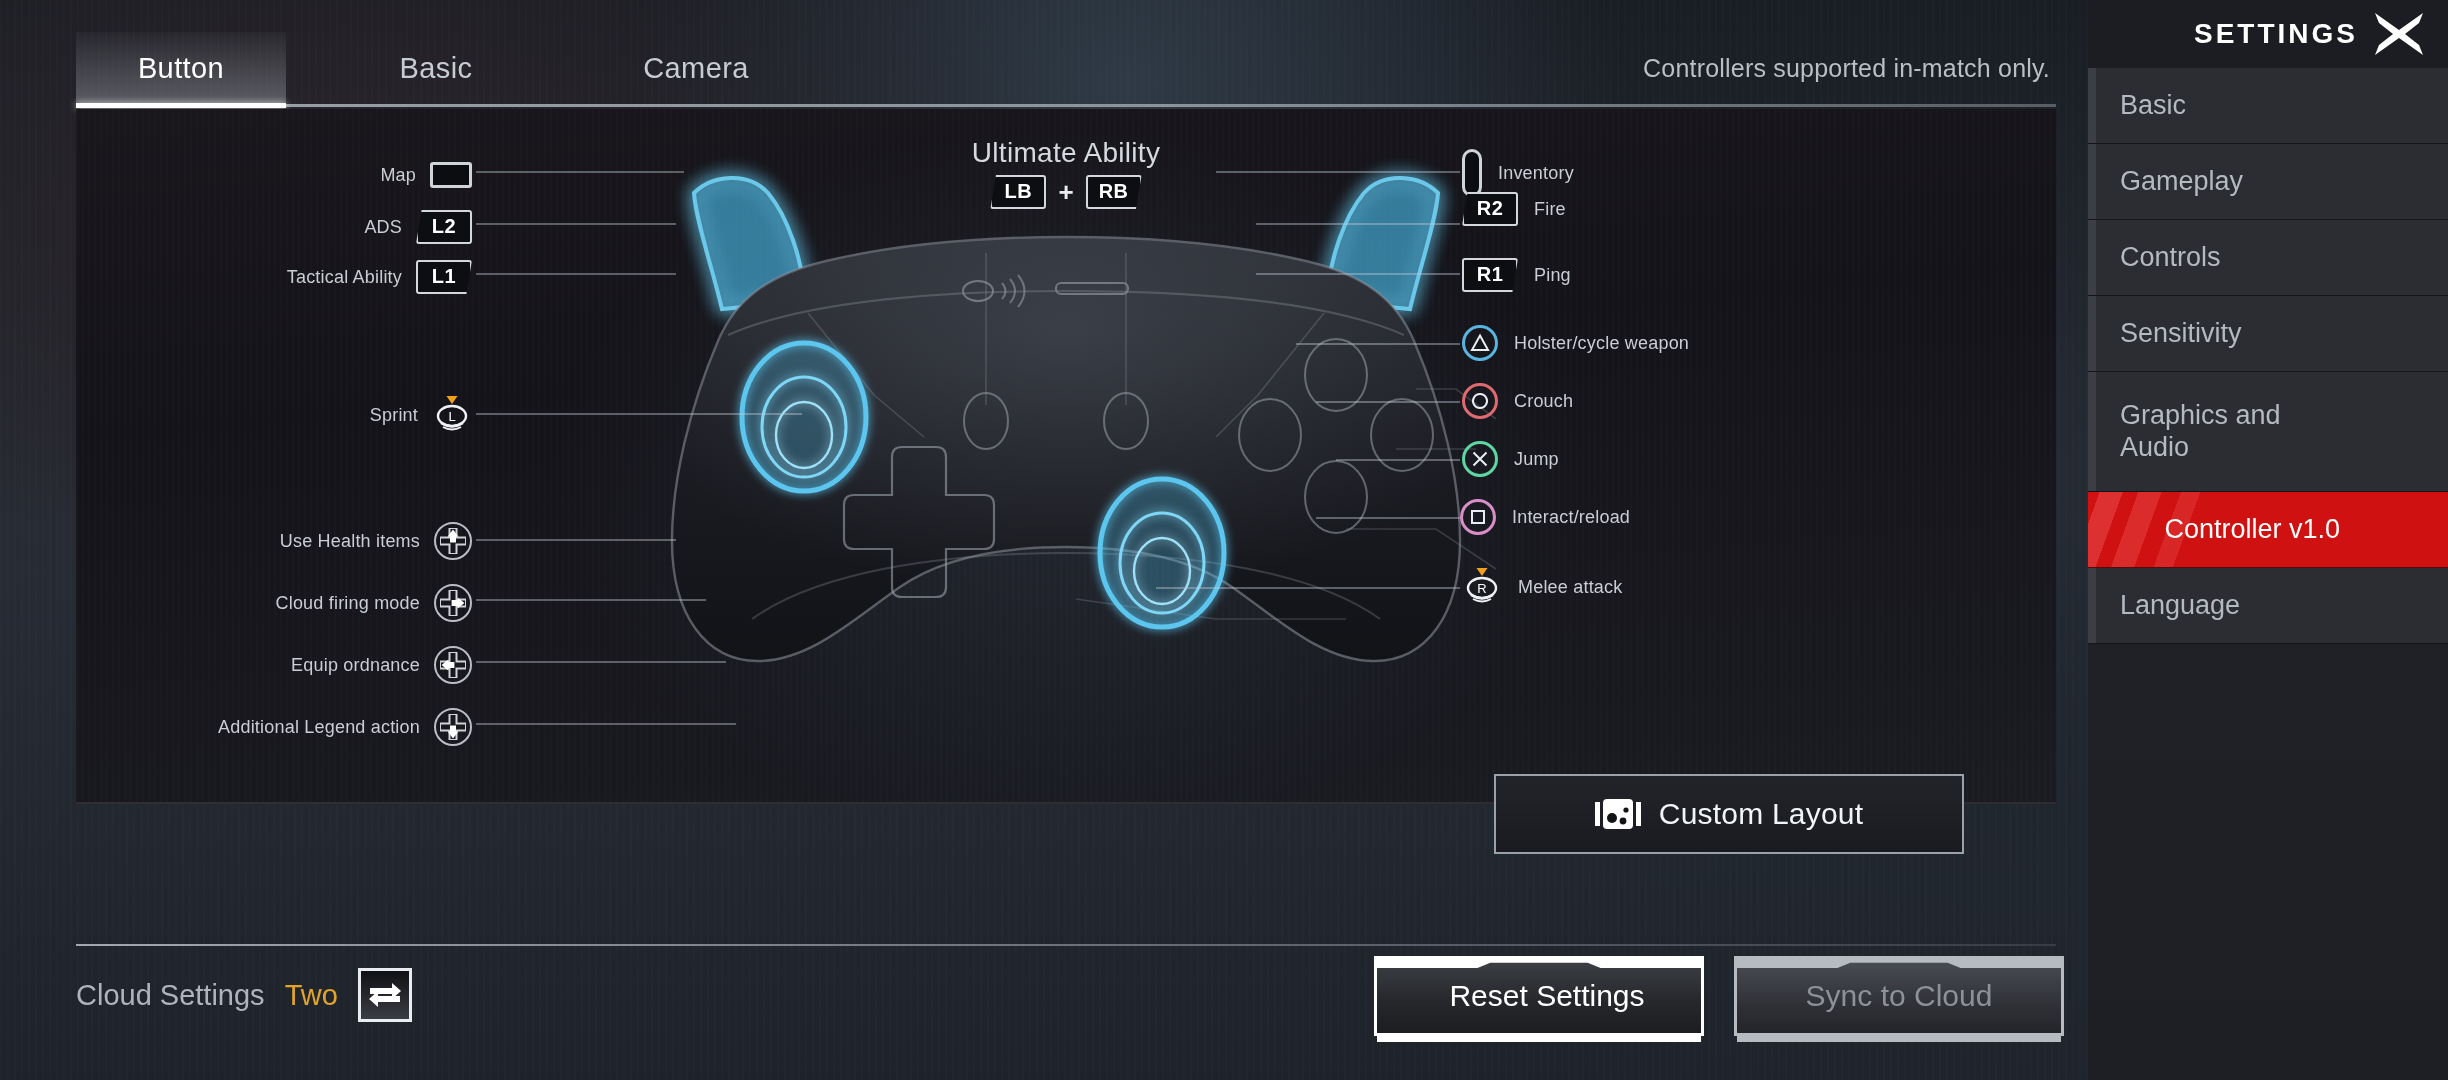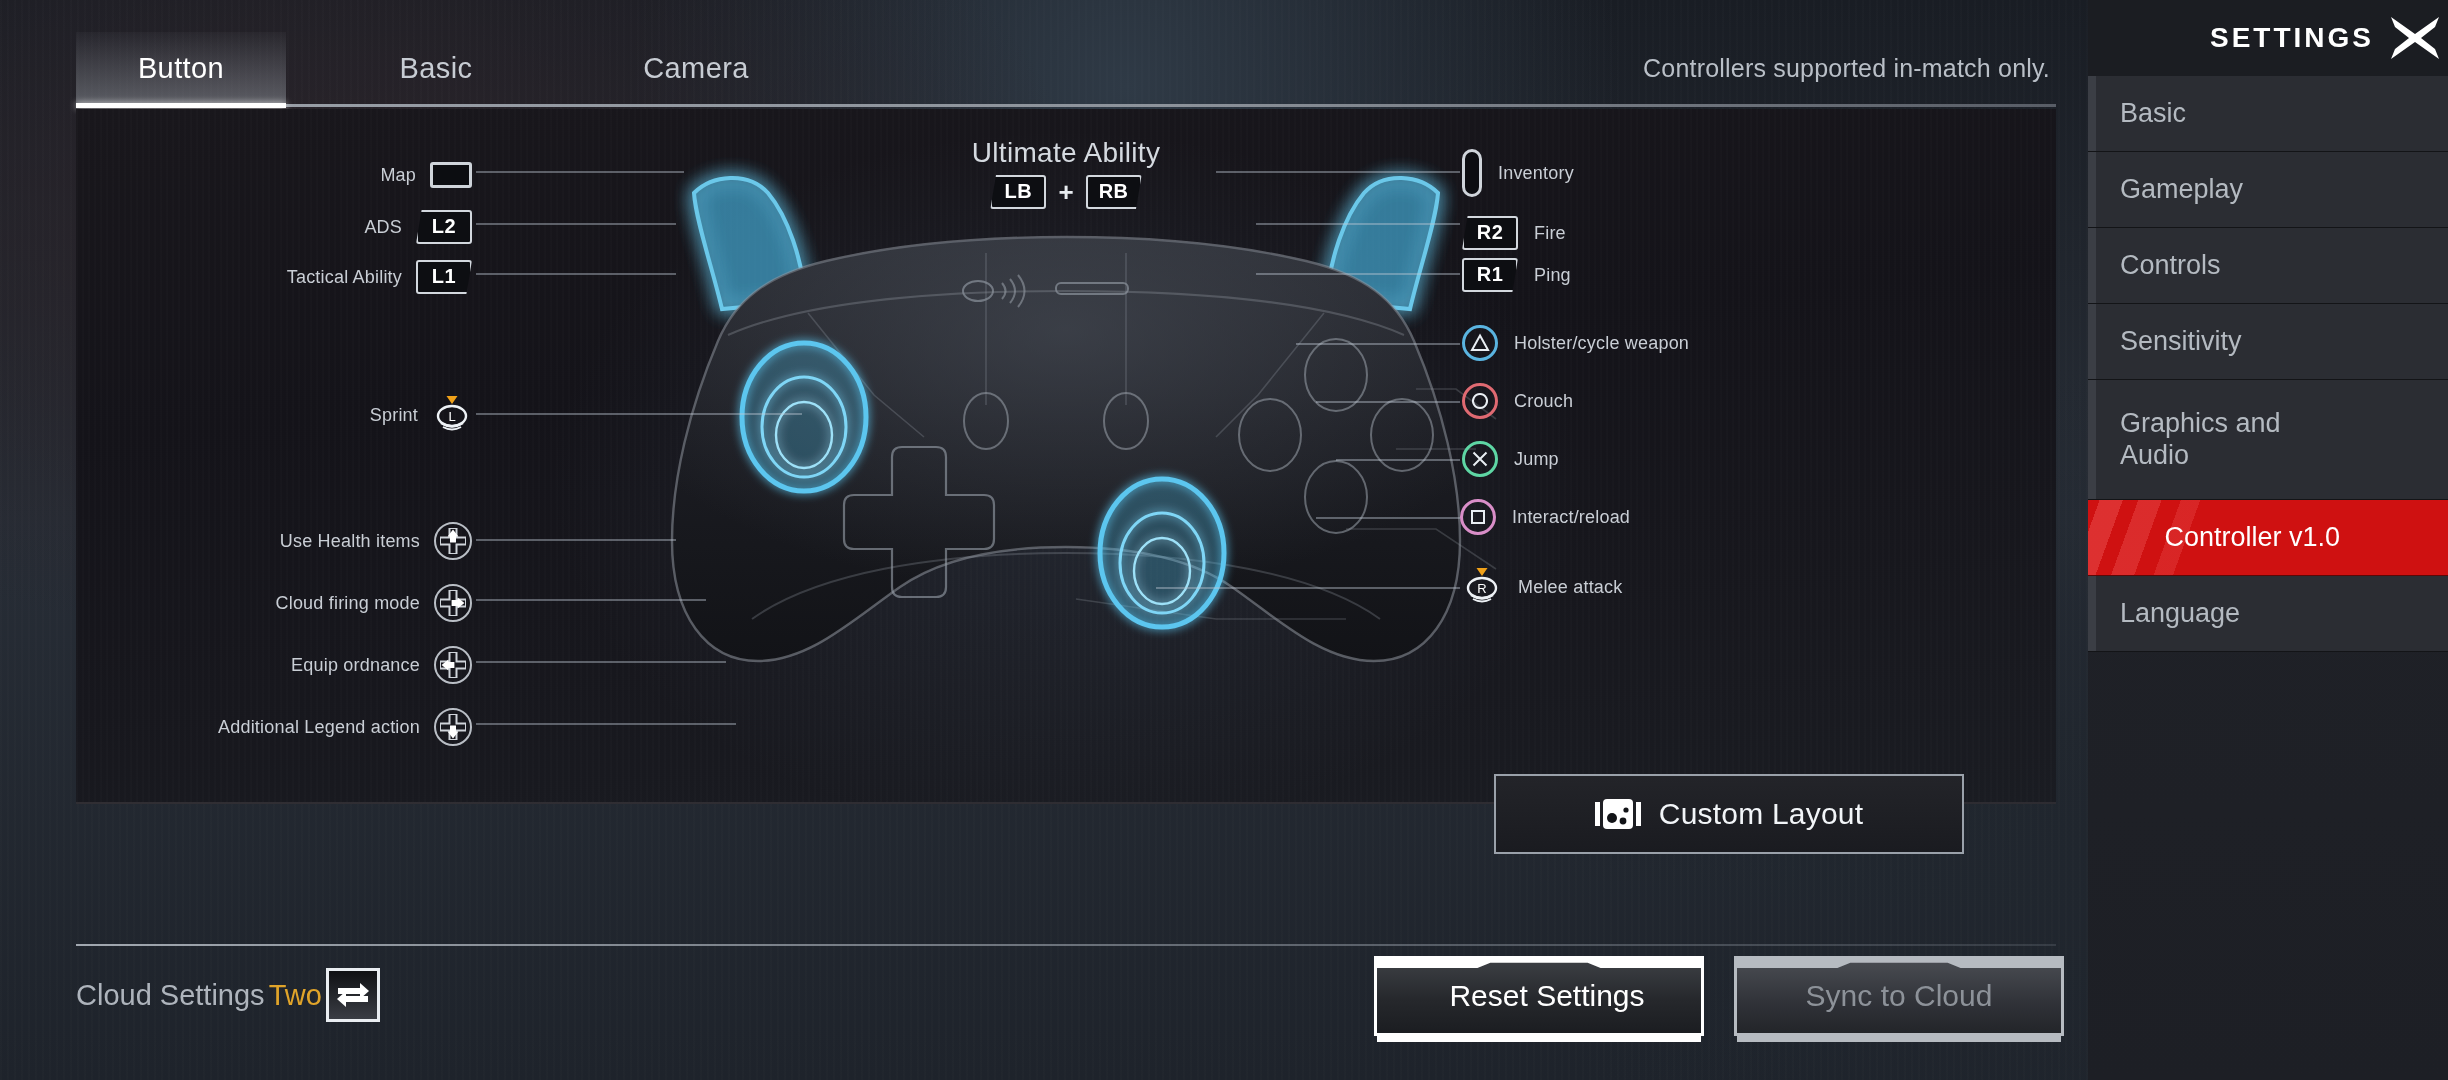--- a/index.html
+++ b/index.html
@@ -90,21 +90,21 @@
   
   #custom{ position:absolute; left:1418px; top:742px; width:470px; height:80px;
     border:2px solid #9aa1aa; background:linear-gradient(180deg,#232429 0%,#1a1b20 100%);
     display:flex; align-items:center; justify-content:center; gap:18px; z-index:6; cursor:pointer; }
   #custom .txt{ font-size:30px; color:#f2f5f8; letter-spacing:.2px; }
 
   
   #divider{ position:absolute; left:76px; top:944px; width:1980px; height:2px;
     background:linear-gradient(90deg, rgba(205,212,220,.75) 0%, rgba(150,158,168,.45) 70%, rgba(120,128,138,.25) 100%);
     z-index:2; }
-  #cloud{ position:absolute; left:76px; top:968px; display:flex; align-items:center; gap:4px; z-index:3; }
+  #cloud{ position:absolute; left:76px; top:968px; display:flex; align-items:center; gap:20px; z-index:3; }
   #cloud .cl{ font-size:29px; color:#aeb4bc; }
   #cloud .cv{ font-size:29px; color:#e0a42a; }
   .swapbtn{ width:54px; height:54px; border:3px solid #e9edf1;
     background:linear-gradient(180deg,#101114 0%,#3a3d44 100%);
     display:flex; align-items:center; justify-content:center; cursor:pointer; }
 
   .fbtn{ position:absolute; top:956px; width:330px; height:80px; z-index:3; cursor:pointer;
     display:flex; align-items:center; justify-content:center; font-size:30px; }
   .fbtn .notch{ position:absolute; left:0; right:0; top:0; height:9px; }
   .fbtn.primary{ left:1374px; border:3px solid #ffffff;
@@ -114,22 +114,22 @@
   .fbtn.primary:after{ content:""; position:absolute; left:0; right:0; bottom:-9px; height:9px; background:#ffffff; }
   .fbtn.disabled{ left:1734px; border:3px solid #b6bbc1;
     background:linear-gradient(180deg,#4a4d53 0%,#303238 60%,#232529 100%); color:#8d9299; }
   .fbtn.disabled .notch{ background:#b6bbc1;
     clip-path:polygon(0 0,100% 0,100% 100%,69% 100%,65% 42%,35% 42%,31% 100%,0 100%); }
   .fbtn.disabled:after{ content:""; position:absolute; left:0; right:0; bottom:-9px; height:9px; background:#b6bbc1; }
 
   
   #sidebar{ position:absolute; right:0; top:0; width:360px; height:1080px; z-index:9;
     background:linear-gradient(180deg,#212329 0%,#1d1f25 100%); }
-  #sb-head{ position:relative; height:76px; display:flex; align-items:center; justify-content:flex-end;
-            padding-right:6px; gap:14px; background:#1b1d22; }
+  #sb-head{ position:relative; height:68px; display:flex; align-items:center; justify-content:flex-end;
+            padding-right:22px; gap:14px; background:#1b1d22; }
   #sb-head .t{ font-size:28px; font-weight:bold; letter-spacing:3px; color:#ffffff; }
   #sb-underline{ position:absolute; left:10px; right:0; top:76px; height:3px;
     background:linear-gradient(90deg,rgba(210,216,224,.25) 0%,#d7dce2 18%,#eef1f4 100%); }
   .sbitem{ position:relative; height:76px; display:flex; align-items:center; padding-left:32px;
     font-size:27px; color:#b4bac1; border-bottom:1px solid rgba(0,0,0,.55);
     background:#2b2d33; cursor:pointer; overflow:hidden; }
   .sbitem .sbtxt{ position:relative; z-index:2; line-height:1.18; }
   .sbitem:before{ content:""; position:absolute; left:0; top:0; bottom:0; width:8px; background:#3b3e45; }
   .sbitem.tall{ height:120px; }
   .sbitem.active{ color:#ffffff; background:#cf1111; }
@@ -361,21 +361,21 @@
               </svg>
             </div>
           </span>
         </div>
         <div class="row right" style="left: 1386px; top: 44px; height: 40px;">
           <span class="gi">
             <div class="pillbtn"></div>
           </span>
           <div class="lbl">Inventory</div>
         </div>
-        <div class="row right" style="left: 1386px; top: 104px; height: 40px;">
+        <div class="row right" style="left: 1386px; top: 80px; height: 40px;">
           <span class="gi">
             <div class="trap l">
               <span>R2</span>
             </div>
           </span>
           <div class="lbl">Fire</div>
         </div>
         <div class="row right" style="left: 1386px; top: 146px; height: 40px;">
           <span class="gi">
             <div class="trap r">

